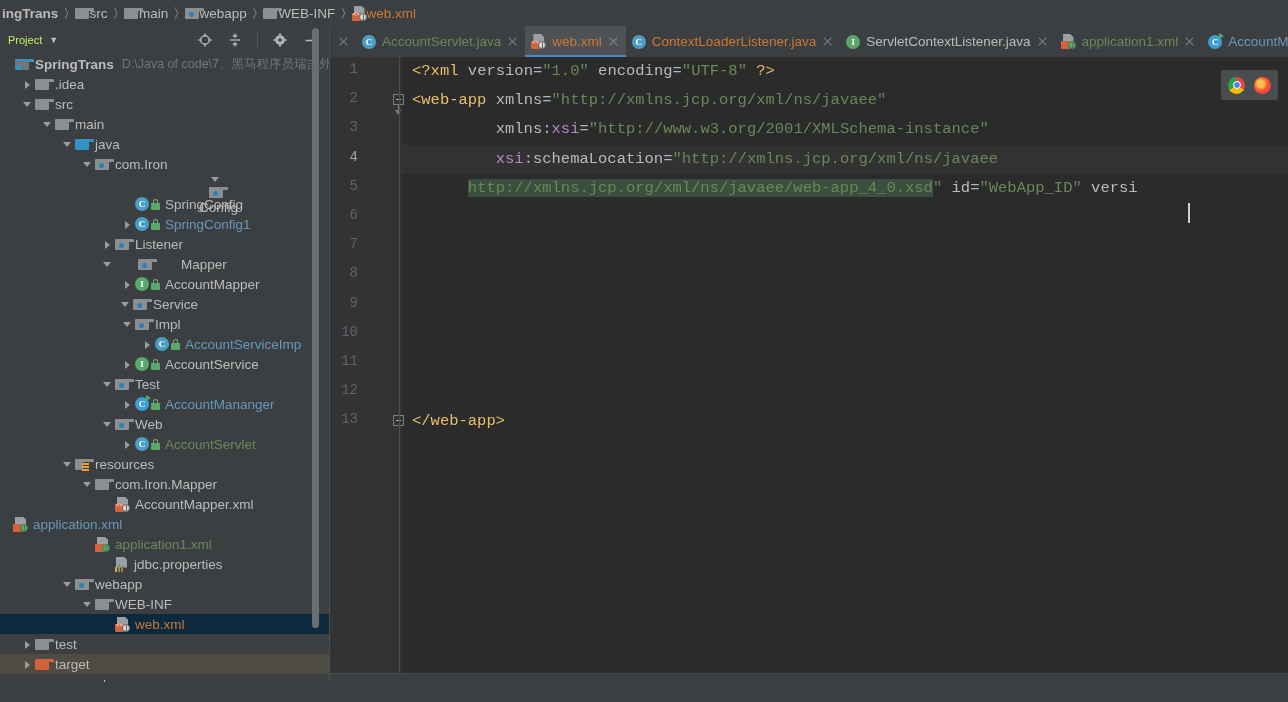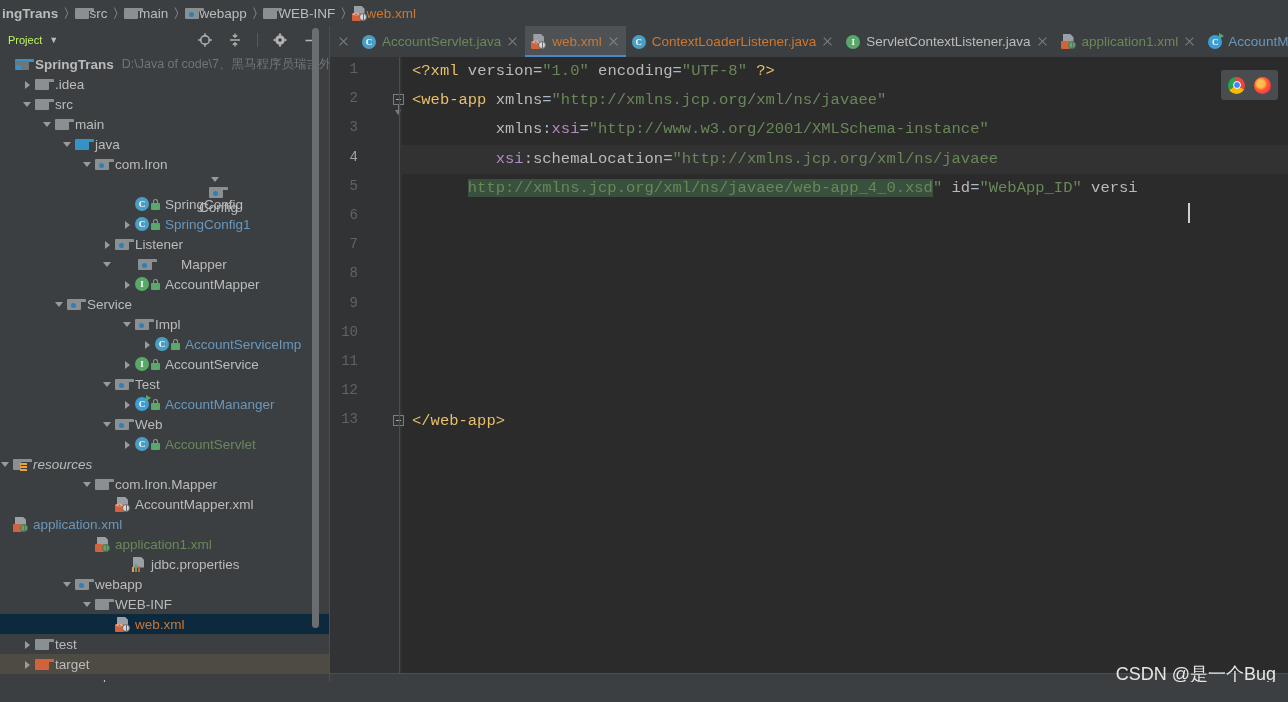--- a/index.html
+++ b/index.html
@@ -279,21 +279,21 @@
         </div>
         <div class="row" style="padding-left: 122px;">
           <span class="arrow r"></span>
           <span class="rico iface">I</span>
           <span class="lock">
             <span class="sh"></span>
             <span class="bd"></span>
           </span>
           <span class="lbl c-grey">AccountMapper</span>
         </div>
-        <div class="row" style="padding-left: 54px;">
+        <div class="row" style="padding-left: 120px;">
           <span class="arrow d"></span>
           <span class="ico"><span class="folder"><span class="tab"></span><span class="body"></span><span class="dot"></span></span></span>
           <span class="lbl c-grey">Service</span>
         </div>
         <div class="row" style="padding-left: 122px;">
           <span class="arrow d"></span>
           <span class="ico"><span class="folder"><span class="tab"></span><span class="body"></span><span class="dot"></span></span></span>
           <span class="lbl c-grey">Impl</span>
         </div>
         <div class="row" style="padding-left: 142px;">
@@ -335,21 +335,21 @@
         </div>
         <div class="row" style="padding-left: 122px;">
           <span class="arrow r"></span>
           <span class="rico cls">C</span>
           <span class="lock">
             <span class="sh"></span>
             <span class="bd"></span>
           </span>
           <span class="lbl c-green">AccountServlet</span>
         </div>
-        <div class="row" style=" font-style: italic;">
+        <div class="row" style="padding-left: 62px;">
           <span class="arrow d"></span>
           <span class="ico"><span class="folder"><span class="tab"></span><span class="body" style="width:8px"></span><span class="res"></span></span></span>
           <span class="lbl c-grey">resources</span>
         </div>
         <div class="row" style="padding-left: 82px;">
           <span class="arrow d"></span>
           <span class="ico"><span class="folder"><span class="tab"></span><span class="body"></span></span></span>
           <span class="lbl c-grey">com.Iron.Mapper</span>
         </div>
         <div class="row" style="padding-left: 102px;">
@@ -372,21 +372,21 @@
         </div>
         <div class="row" style="padding-left: 82px;">
           <span class="arrow "></span>
           <span class="xmlico green">
             <span class="sheet"></span>
             <span class="badge" style="background:#d2623b"></span>
             <span class="globe" style="background:#59a869;border-color:#3c7a46"></span>
           </span>
           <span class="lbl c-green">application1.xml</span>
         </div>
-        <div class="row" style="padding-left: 118px;">
+        <div class="row" style="padding-left: 86px; margin-left: 15px;">
           <span class="arrow "></span>
           <span class="xmlico props">
             <span class="sheet"></span>
             <span class="bars">
               <i style="left:0;height:5px"></i>
               <i style="left:3px;height:8px;background:#59a869"></i>
               <i style="left:6px;height:6px;background:#d2623b"></i>
             </span>
           </span>
           <span class="lbl c-grey">jdbc.properties</span>
@@ -505,20 +505,19 @@
       <div class="caret-bar" style="left:858px;top:146px;"></div>
     </div>
 
     <div class="statusline"></div>
     <div class="status-seg"></div>
     <div class="statusbar">
       <span class="status-crumb">web-app</span>
     </div>
   </div>
 
-  <div class="watermark">CSDN @是一个Bug</div>
   <div class="bottombar"></div>
 
   <div class="browsebar">
     <span class="bico chrome"></span>
     <span class="bico ff"></span>
   </div>
 </div>
 
 </body></html>

